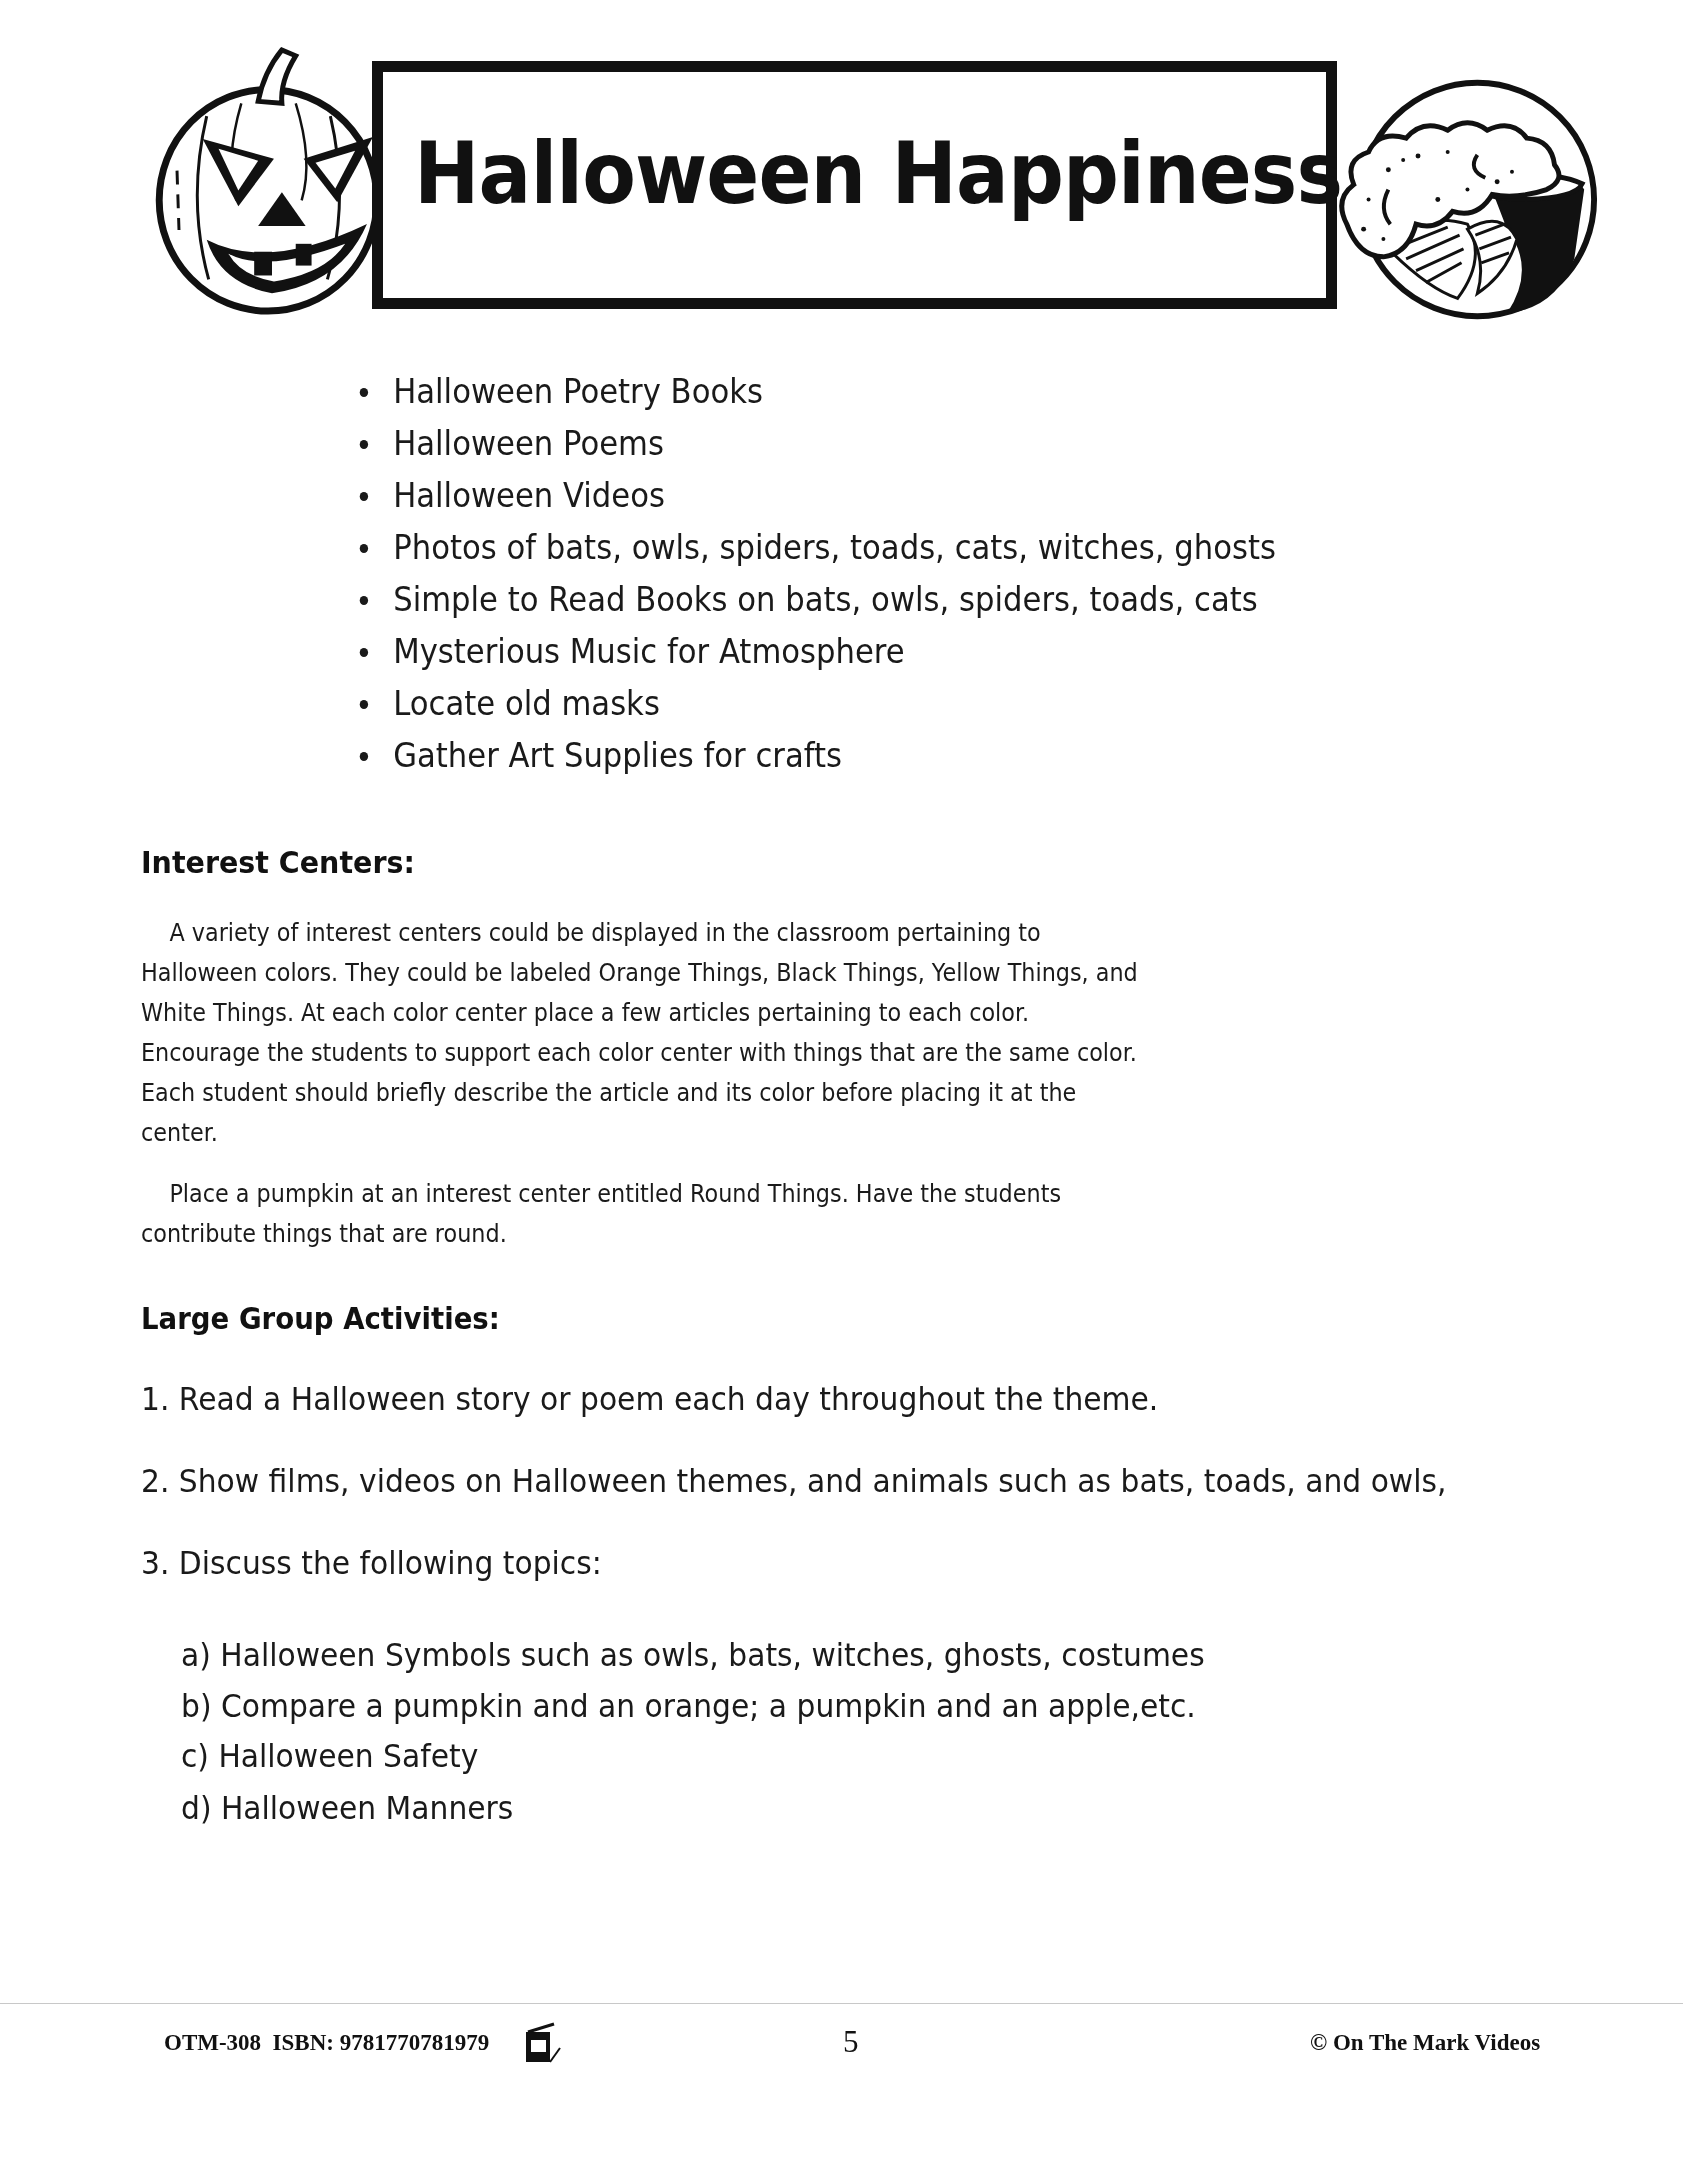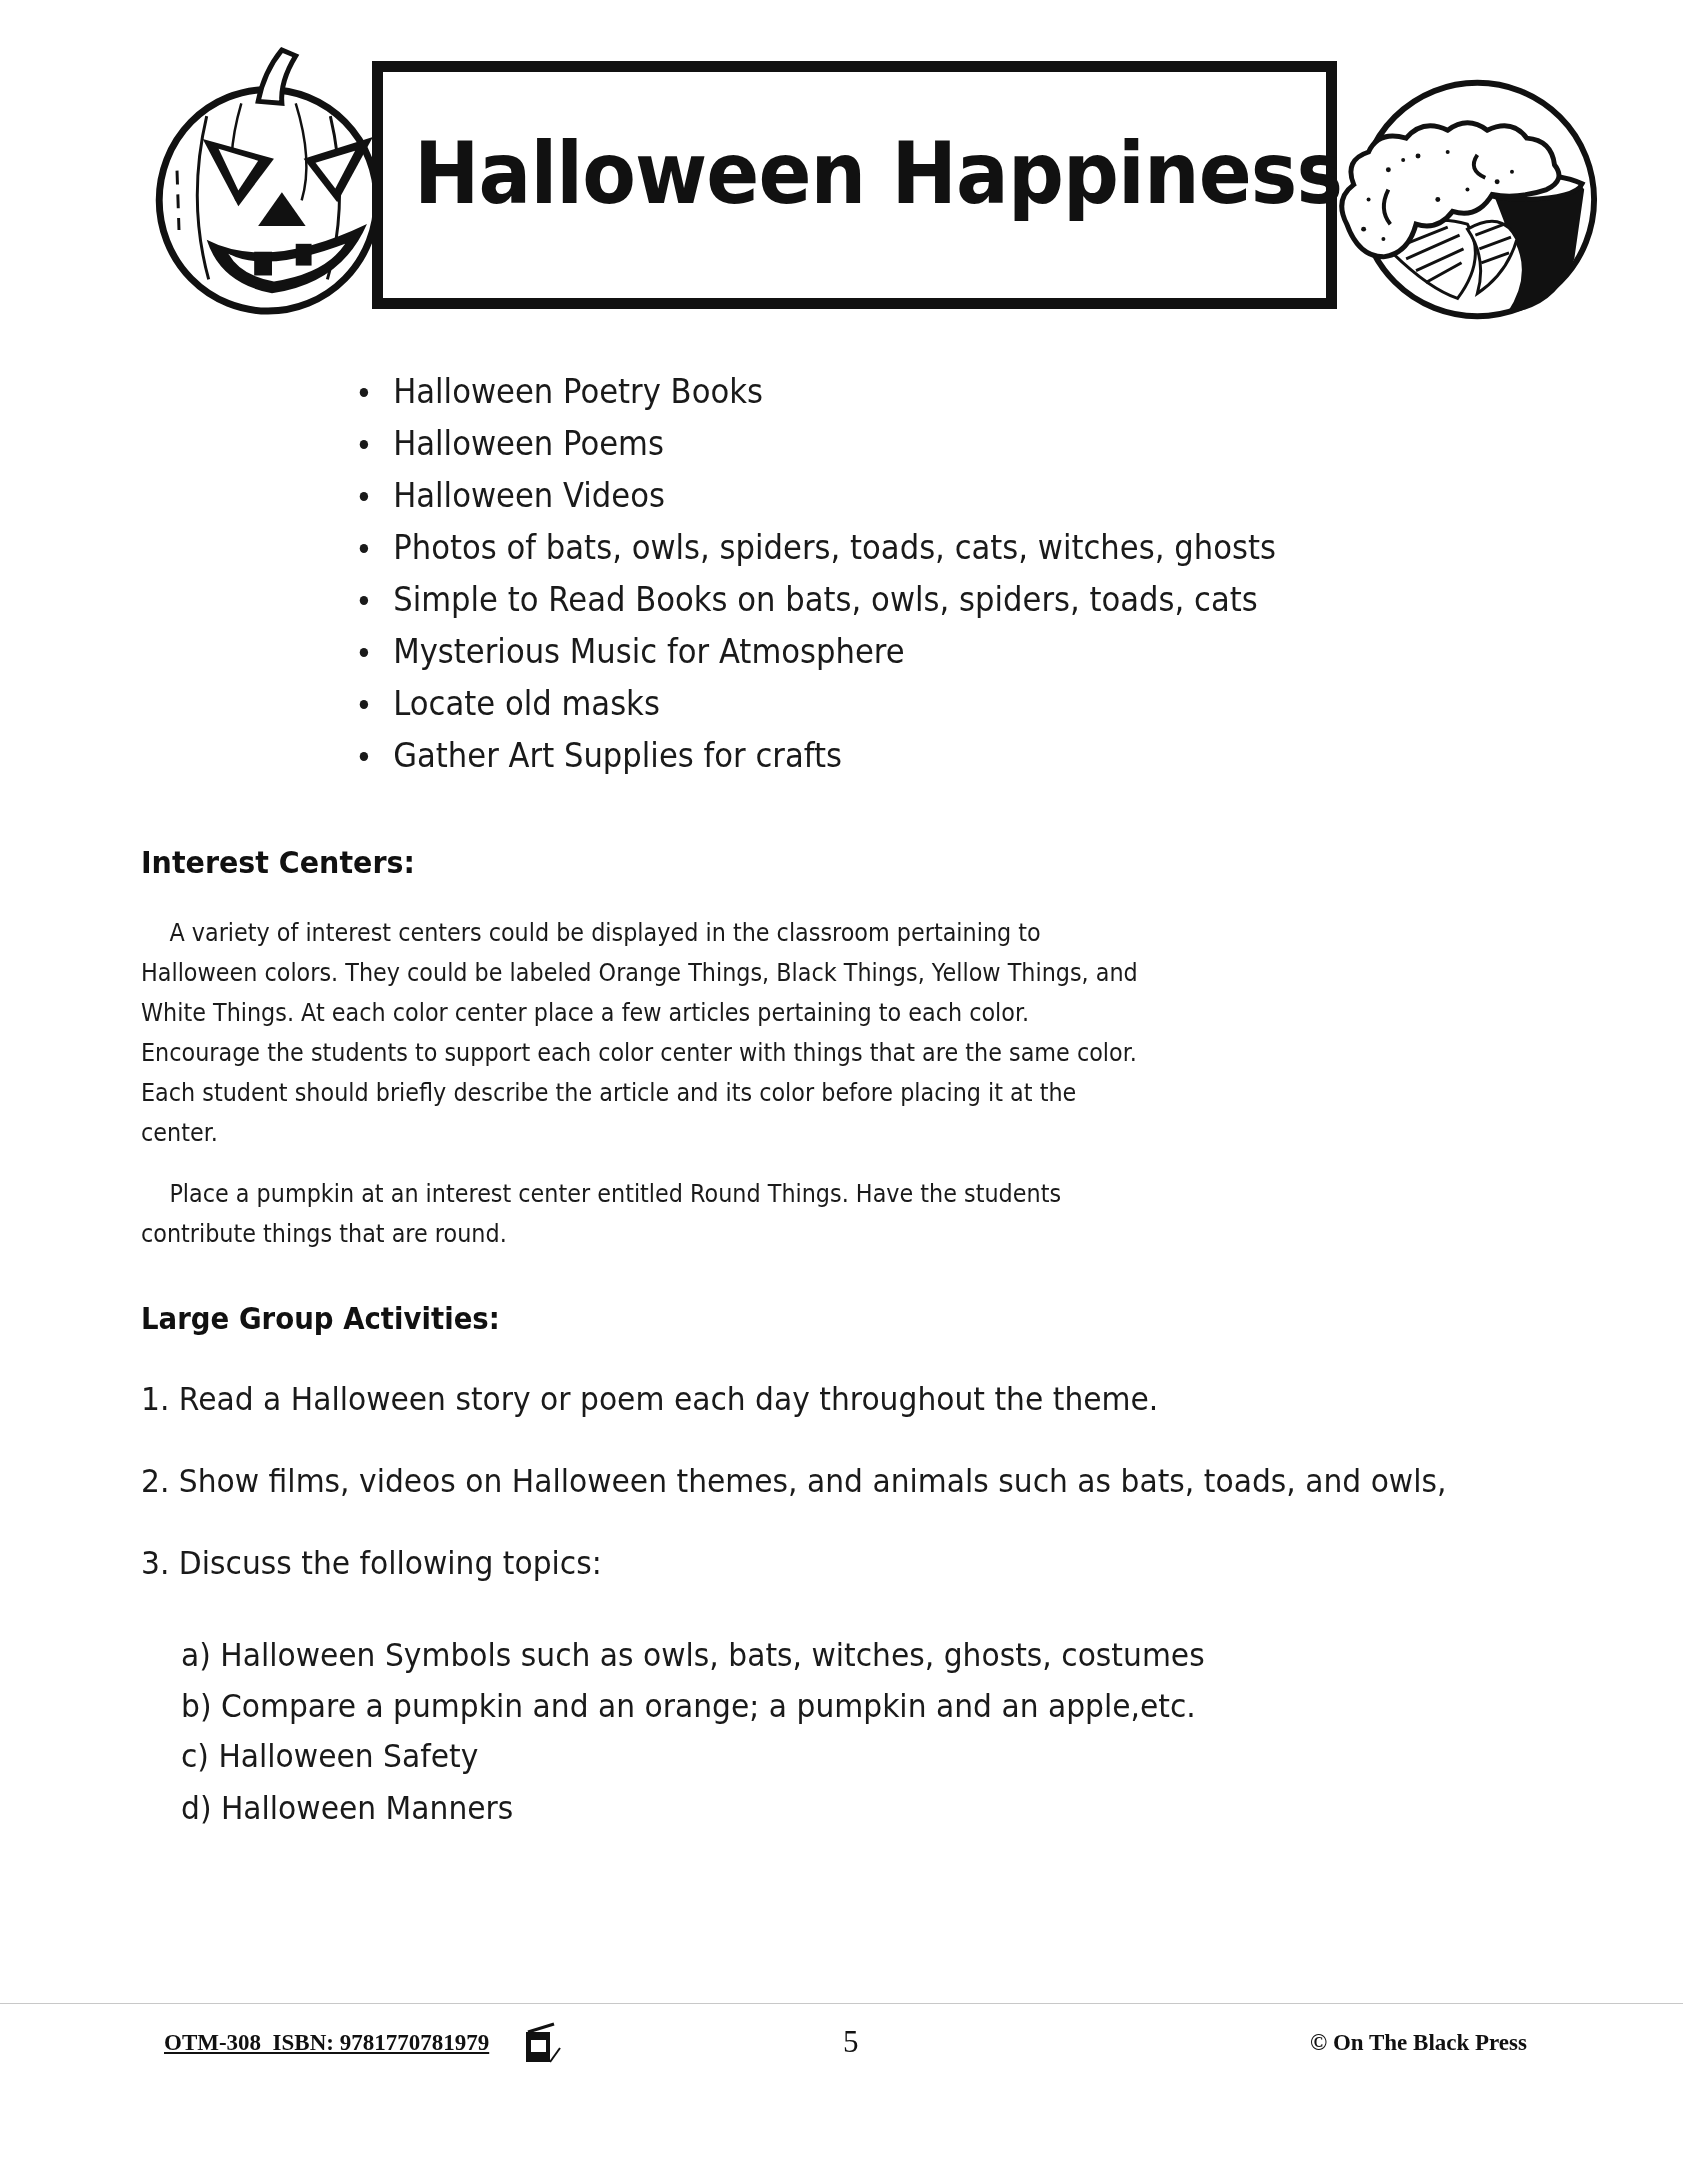--- a/index.html
+++ b/index.html
@@ -50,21 +50,20 @@
 
     
     .footer-rule {
       position: absolute; left: 0; top: 2003px; width: 1683px; height: 0;
       border-top: 1px solid #c8c8c8;
     }
     .footer-left {
       position: absolute; left: 164px; top: 2030px;
       font-family: "Liberation Serif", serif; font-weight: bold; font-size: 23px; color: #111;
       white-space: nowrap;
-      text-decoration: underline;
     }
     .footer-page {
       position: absolute; left: 843px; top: 2024px;
       font-family: "Liberation Serif", serif; font-size: 31px; color: #111;
     }
     .footer-right {
       position: absolute; left: 1310px; top: 2030px;
       font-family: "Liberation Serif", serif; font-weight: bold; font-size: 23px; color: #111;
       white-space: nowrap;
     }
@@ -171,14 +170,14 @@
 
 <div class="footer-rule"></div>
 <div class="footer-left" style="white-space:pre;">OTM-308  ISBN: 9781770781979</div>
 <svg class="copier-icon" viewBox="0 0 42 42">
   <rect x="2" y="10" width="24" height="30" fill="#111"></rect>
   <rect x="7" y="18" width="15" height="12" fill="#fff"></rect>
   <line x1="4" y1="10" x2="30" y2="2" stroke="#111" stroke-width="3"></line>
   <line x1="26" y1="40" x2="36" y2="26" stroke="#111" stroke-width="2"></line>
 </svg>
 <div class="footer-page">5</div>
-<div class="footer-right">© On The Black Press</div>
+<div class="footer-right">© On The Mark Videos</div>
 
 
 </body></html>

